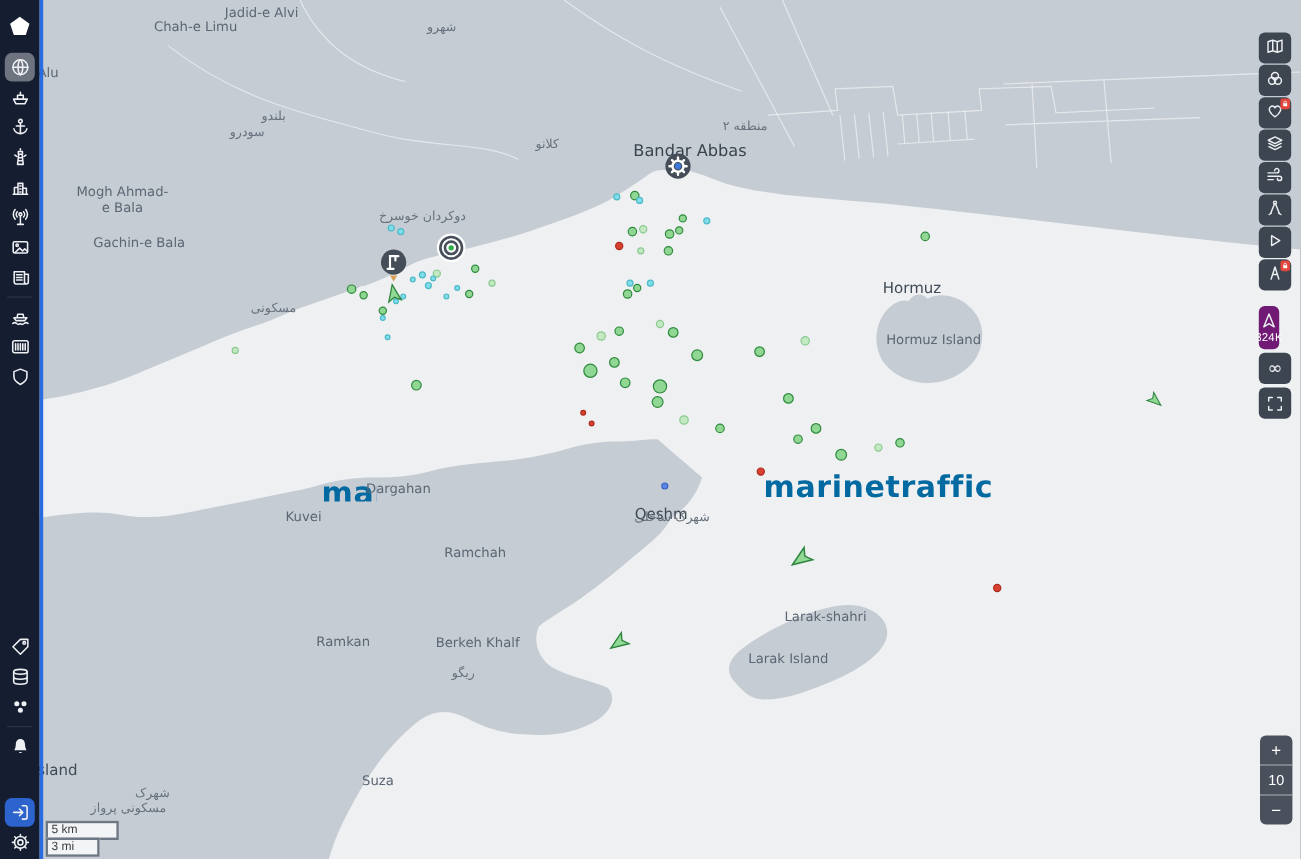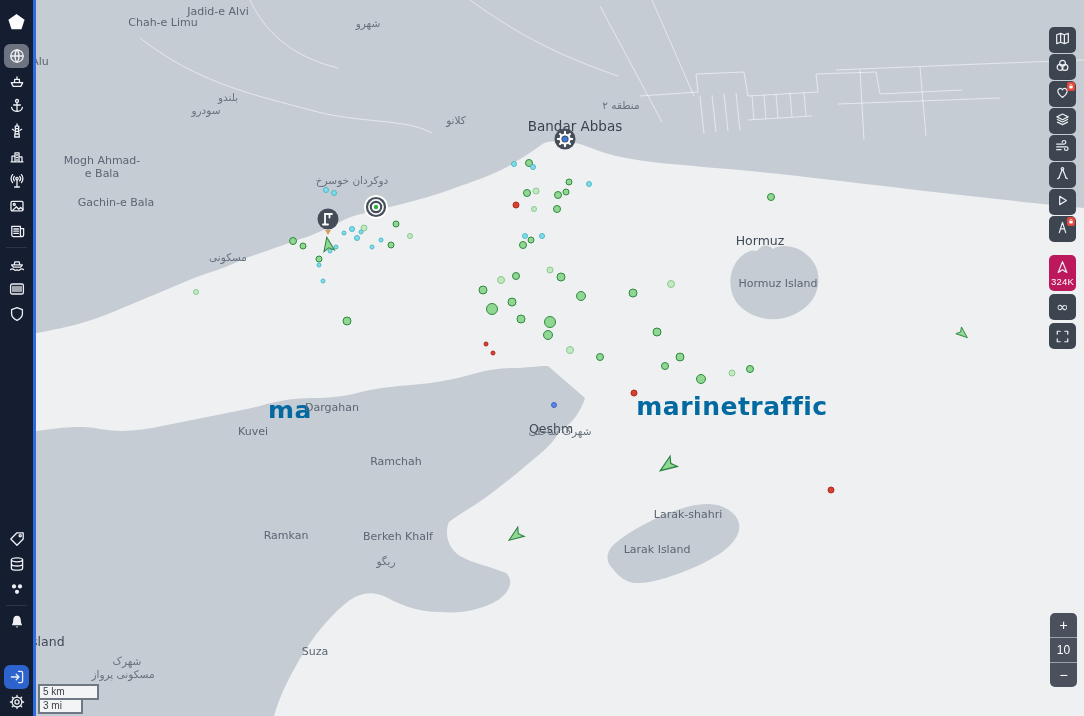--- a/index.html
+++ b/index.html
@@ -50,21 +50,21 @@
   .right-toolbar,.nav-group{position:absolute;right:8px;width:27px;display:flex;flex-direction:column;gap:1px;z-index:6;}
   .right-toolbar{top:27px;}
   .nav-group{top:255px;gap:3px;}
   .tb-btn{position:relative;width:27px;height:26px;border:none;padding:0;border-radius:5px;background:#3d4551;
     display:flex;align-items:center;justify-content:center;color:#eceef1;cursor:pointer;}
   .tb-btn svg{width:15px;height:15px;fill:none;stroke:currentColor;stroke-width:1.3;stroke-linecap:round;stroke-linejoin:round;}
   .tb-btn .inf{font-size:15px;line-height:1;font-family:"DejaVu Sans",sans-serif;}
   .lock{position:absolute;top:1px;right:1px;width:8px;height:9px;background:#e2483d;border-radius:2px;
     display:flex;align-items:center;justify-content:center;}
   .lock svg{width:6px;height:7px;stroke-width:1;}
-  .ng-main{width:27px;border-radius:5px;background:#be185d;display:flex;flex-direction:column;align-items:center;
+  .ng-main{width:17px;border-radius:5px;background:#701a75;display:flex;flex-direction:column;align-items:center;
     padding:5px 0 4px;gap:1px;color:#eceef1;}
   .ng-main svg{width:15px;height:15px;fill:none;stroke:currentColor;stroke-width:1.3;stroke-linejoin:round;}
   .ng-count{font-size:9.5px;color:#fff;letter-spacing:.2px;}
   
   .zoomctl{position:absolute;right:7px;top:613px;width:27px;background:#4a515c;border-radius:5px;overflow:hidden;z-index:6;}
   .zc-cell{height:24px;display:flex;align-items:center;justify-content:center;color:#fff;font-size:14px;cursor:pointer;}
   .zc-cell + .zc-cell{border-top:1px solid #9aa2ac;}
   .zc-level{font-size:12px;cursor:default;}
   .coords{position:absolute;right:42px;top:625px;background:rgba(58,65,77,.96);border-radius:5px;z-index:6;
     padding:5px 8px;text-align:right;color:#fff;line-height:13px;}
@@ -133,21 +133,21 @@
         <div class="mlabel fa" style="left: 560px; top: 431px;">شهرک ساحلی</div>
         <div class="mlabel " style="left: 396px; top: 461px;">Ramchah</div>
         <div class="mlabel " style="left: 688px; top: 514px;">Larak-shahri</div>
         <div class="mlabel " style="left: 286px; top: 535px;">Ramkan</div>
         <div class="mlabel " style="left: 398px; top: 536px;">Berkeh Khalf</div>
         <div class="mlabel " style="left: 657px; top: 549px;">Larak Island</div>
         <div class="mlabel fa" style="left: 386px; top: 561px;">ریگو</div>
         <div class="mlabel city" style="left: 46px; top: 641px;">Island</div>
         <div class="mlabel " style="left: 315px; top: 651px;">Suza</div>
         <div class="mlabel fa" style="left: 127px; top: 661px;">شهرک</div>
-        <div class="mlabel fa" style="left: 107px; top: 674px; margin-left: 16px;">مسکونی پرواز</div>
+        <div class="mlabel fa" style="left: 107px; top: 674px;">مسکونی پرواز</div>
       </div>
     <div id="vessels">
         <div class="dot g" style="left: 529px; top: 163px; width: 8px; height: 8px;"></div>
         <div class="dot c" style="left: 514px; top: 164px; width: 6px; height: 6px;"></div>
         <div class="dot c" style="left: 533px; top: 167px; width: 6px; height: 6px;"></div>
         <div class="dot g" style="left: 569px; top: 182px; width: 7px; height: 7px;"></div>
         <div class="dot c" style="left: 589px; top: 184px; width: 6px; height: 6px;"></div>
         <div class="dot g" style="left: 527px; top: 193px; width: 8px; height: 8px;"></div>
         <div class="dot lg" style="left: 536px; top: 191px; width: 7px; height: 7px;"></div>
         <div class="dot g" style="left: 558px; top: 195px; width: 8px; height: 8px;"></div>

